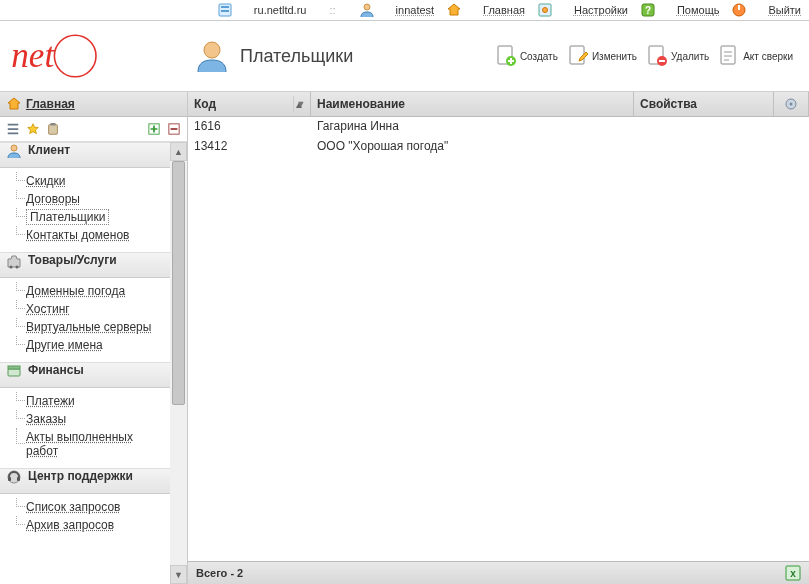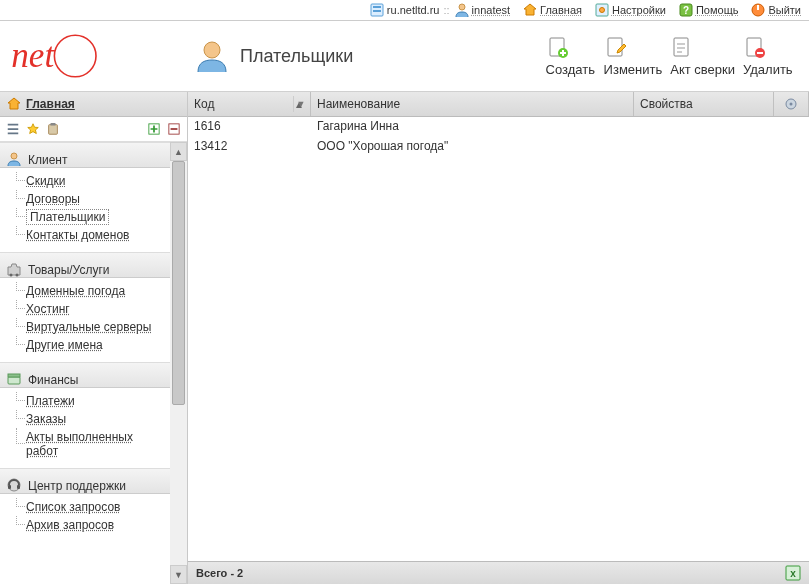--- a/index.html
+++ b/index.html
@@ -1,50 +1,50 @@
 <!DOCTYPE html>
 <html><head>
 <meta charset="utf-8">
 <style>
 html,body{margin:0;padding:0;font-family:Arial,Helvetica,sans-serif;font-size:12px;color:#333;background:#fff;height:100%}
 a{color:#333;text-decoration:underline dotted #666;cursor:pointer}
 .root{width:809px;height:584px;display:flex;flex-direction:column;overflow:hidden}
 .topbar{height:20px;background:#fff;border-bottom:1px solid #ccc;display:flex;align-items:center;padding:0 8px;gap:12px}
 .top-spacer{flex:1}
-.tb-item{display:flex;align-items:center;gap:2px;font-size:11px}
+.tb-item{display:flex;align-items:center;gap:21px;font-size:11px}
 .tb-item a{text-decoration:underline dotted #999}
 .tb-sep{color:#aaa;margin:0 2px}
 .ic{display:inline-block;width:16px;height:16px;vertical-align:middle}
 .header{height:70px;display:flex;align-items:center;padding:0 8px;gap:16px;border-bottom:1px solid #d0d0d0}
 .logo{width:170px;display:flex;align-items:flex-end}
 .logo svg{width:120px;height:50px}
 .title-wrap{display:flex;align-items:center;gap:10px}
 .title{font-size:18px;color:#444}
 .actions{margin-left:auto;display:flex;gap:8px;align-items:flex-start;padding-right:8px}
-.act{display:flex;flex-direction:column;align-items:flex-start;gap:2px;font-size:13px;min-width:50px;cursor:pointer}
+.act{display:flex;flex-direction:row;align-items:center;gap:2px;font-size:10px;min-width:50px;cursor:pointer}
 .act .ic{width:24px;height:24px}
 .body{flex:1;display:flex;min-height:0}
 .sidebar{width:187px;display:flex;flex-direction:column;border-right:1px solid #c8c8c8;background:#fafafa;min-height:0}
 .side-head{height:24px;background:linear-gradient(#e8e8e8,#d8d8d8);border-bottom:1px solid #c0c0c0;display:flex;align-items:center;padding:0 6px;font-weight:bold;gap:4px}
 .side-tools{height:24px;background:#fff;border-bottom:1px solid #ddd;display:flex;align-items:center;padding:0 4px;gap:2px}
 .side-tools .sp{flex:1}
 .side-scroll{flex:1;overflow:hidden;position:relative}
 .side-content{position:absolute;inset:0;right:17px;overflow-y:hidden;background:#fff}
 .fake-sb{position:absolute;right:0;top:0;bottom:0;width:17px;background:#f0f0f0;display:flex;flex-direction:column}
 .fake-sb .btn{height:17px;background:#e0e0e0;border:1px solid #ccc;display:flex;align-items:center;justify-content:center;font-size:9px;color:#666}
 .fake-sb .track{flex:1;position:relative}
 .fake-sb .thumb{position:absolute;left:2px;right:2px;top:0;height:60%;background:#c8c8c8;border:1px solid #aaa;border-radius:2px}
-.sec-head{height:24px;background:linear-gradient(#f4f4f4,#e4e4e4);border-top:1px solid #ddd;border-bottom:1px solid #ccc;display:flex;align-items:flex-end;padding:0 6px;gap:6px;font-weight:normal}
+.sec-head{height:24px;background:linear-gradient(#f4f4f4,#e4e4e4);border-top:1px solid #ddd;border-bottom:1px solid #ccc;display:flex;align-items:flex-start;padding:0 6px;gap:6px;font-weight:bold}
 .sec-body{padding:4px 0 8px 12px;background:#fff}
 .tree-item{padding:2px 4px 2px 14px;position:relative}
 .tree-item:before{content:"";position:absolute;left:4px;top:0;bottom:50%;width:8px;border-left:1px dotted #aaa;border-bottom:1px dotted #aaa}
 .tree-item.active a{background:#fff;border:1px dotted #888;padding:0 3px;text-decoration:none}
 .main{flex:1;display:flex;flex-direction:column;min-width:0}
 .grid-head{height:24px;background:linear-gradient(#e8e8e8,#d8d8d8);border-bottom:1px solid #bbb;display:flex}
-.gh-cell{border-right:1px solid #c0c0c0;display:flex;align-items:center;padding:0 6px;font-weight:normal;position:relative}
+.gh-cell{border-right:1px solid #c0c0c0;display:flex;align-items:center;padding:0 6px;font-weight:bold;position:relative}
 .gh-cell .sort{margin-left:auto;font-size:10px;color:#666}
 .gh-cell .menu{position:absolute;right:2px;top:4px;width:14px;height:16px;border-left:1px solid #ccc;display:flex;align-items:center;justify-content:center;color:#777;font-size:9px}
 .grid-body{flex:1;overflow:auto;background:#fff}
 .gr-row{display:flex;height:20px}
 .gr-cell{border-right:1px solid transparent;padding:2px 6px;overflow:hidden;white-space:nowrap}
 .footer{height:22px;background:linear-gradient(#e8e8e8,#d8d8d8);border-top:1px solid #bbb;display:flex;align-items:center;padding:0 8px;font-weight:bold;font-size:11px}
 .footer .sp{flex:1}
 .w-code{width:110px}
 .w-name{width:310px}
 .w-props{flex:1}
@@ -132,31 +132,31 @@
     <div class="act">
       <span class="ic"><svg viewBox="0 0 24 24">
               <rect x="4" y="2" width="14" height="18" rx="1" fill="#fff" stroke="#888"></rect>
               <path d="M14 14l6-6 2 2-6 6-3 1z" fill="#fb3" stroke="#c80"></path>
             </svg></span>
       <span>Изменить</span>
     </div>
     <div class="act">
       <span class="ic"><svg viewBox="0 0 24 24">
               <rect x="4" y="2" width="14" height="18" rx="1" fill="#fff" stroke="#888"></rect>
-              <path d="M7 8h8M7 12h8M7 16h5" stroke="#999"></path>
-            </svg></span>
-      <span>Акт сверки</span>
+              <circle cx="17" cy="17" r="5" fill="#e44"></circle>
+              <path d="M14 17h6" stroke="#fff" stroke-width="2"></path>
+            </svg></span>
+      <span>Удалить</span>
     </div>
     <div class="act">
       <span class="ic"><svg viewBox="0 0 24 24">
               <rect x="4" y="2" width="14" height="18" rx="1" fill="#fff" stroke="#888"></rect>
-              <circle cx="17" cy="17" r="5" fill="#e44"></circle>
-              <path d="M14 17h6" stroke="#fff" stroke-width="2"></path>
-            </svg></span>
-      <span>Удалить</span>
+              <path d="M7 8h8M7 12h8M7 16h5" stroke="#999"></path>
+            </svg></span>
+      <span>Акт сверки</span>
     </div>
   </div>
 </div>
 
 <div class="body">
 
   <div class="sidebar">
     <div class="side-head">
       <span class="ic"><svg viewBox="0 0 16 16">
               <path d="M8 2l6 5h-2v6H4V7H2z" fill="#f9b233" stroke="#cc7a00"></path>

